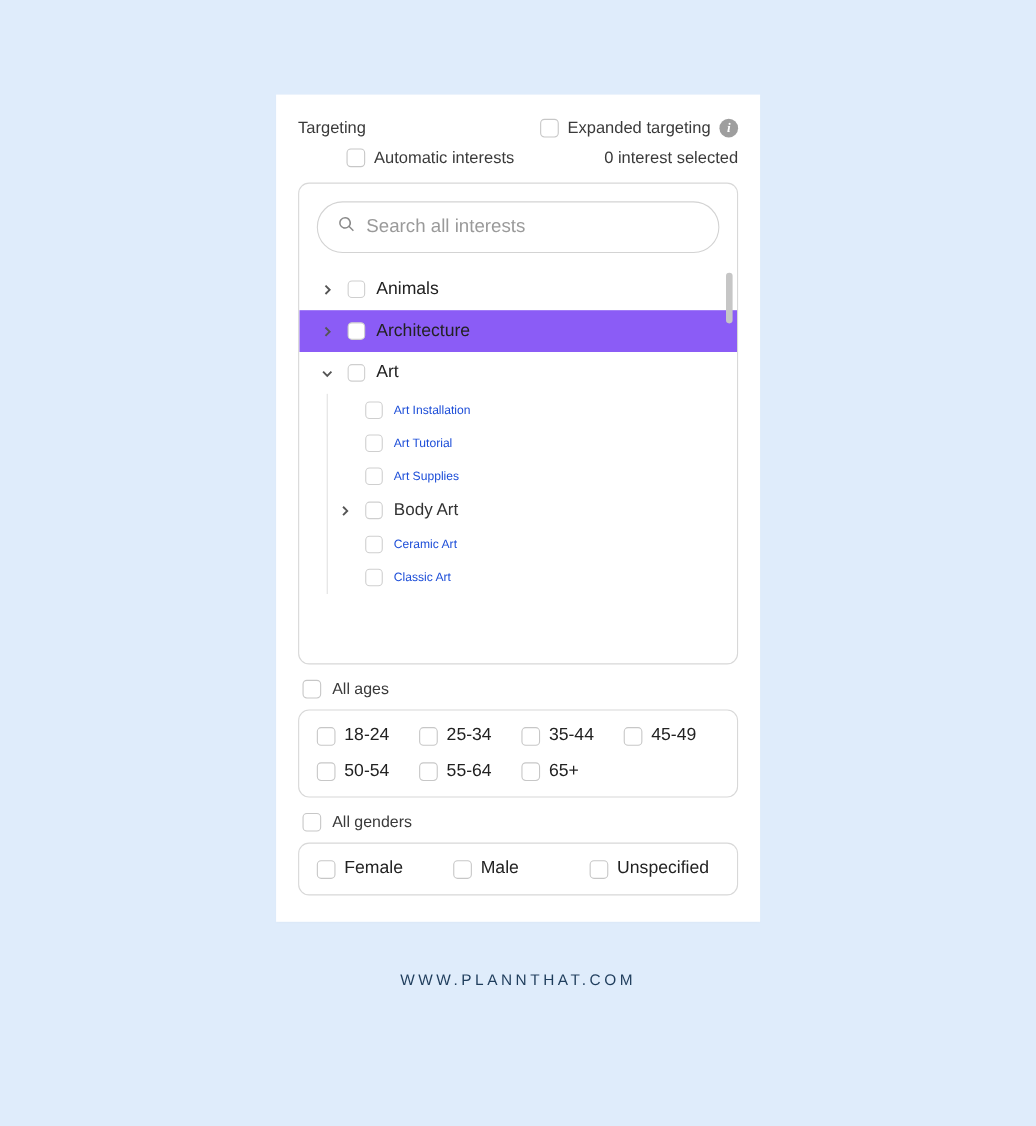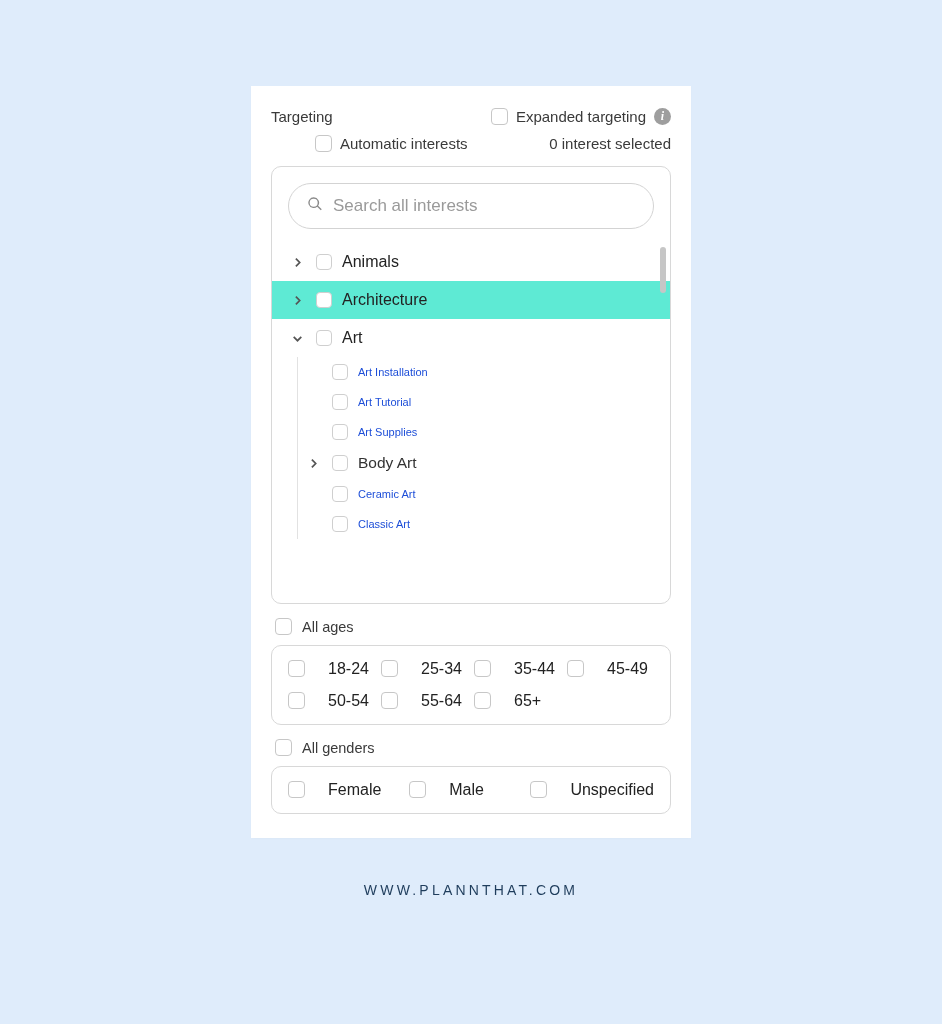--- a/index.html
+++ b/index.html
@@ -93,21 +93,21 @@
       background: #c6c6c6;
       border-radius: 3px;
     }
     .tree-row {
       display: flex; align-items: center;
       gap: 10px;
       padding: 10px 16px 10px 16px;
       font-size: 16px;
       color: #222;
     }
-    .tree-row.hover { background: #5eead4; }
+    .tree-row.hover { background: #8b5cf6; }
     .chev {
       width: 18px; display: flex; align-items: center; justify-content: center;
       color: #555;
       flex-shrink: 0;
     }
     .sub-indent {
       border-left: 1px solid #e2e2e2;
       margin-left: 25px;
       padding-left: 0;
     }
@@ -132,21 +132,21 @@
       border: 1px solid #d8d8d8;
       border-radius: 10px;
       padding: 14px 16px;
       display: grid;
       grid-template-columns: repeat(4, 1fr);
       row-gap: 14px;
       column-gap: 6px;
     }
     .opt-box.three { grid-template-columns: repeat(3, 1fr); }
     .opt {
-      display: flex; gap: 23px;
+      display: flex; align-items: center; gap: 8px;
       font-size: 16px; color: #222;
     }
     .footer {
       margin-top: 44px;
       color: #1f3d5c;
       letter-spacing: 3.2px;
       font-size: 14px;
       font-weight: 500;
     }
   </style>

